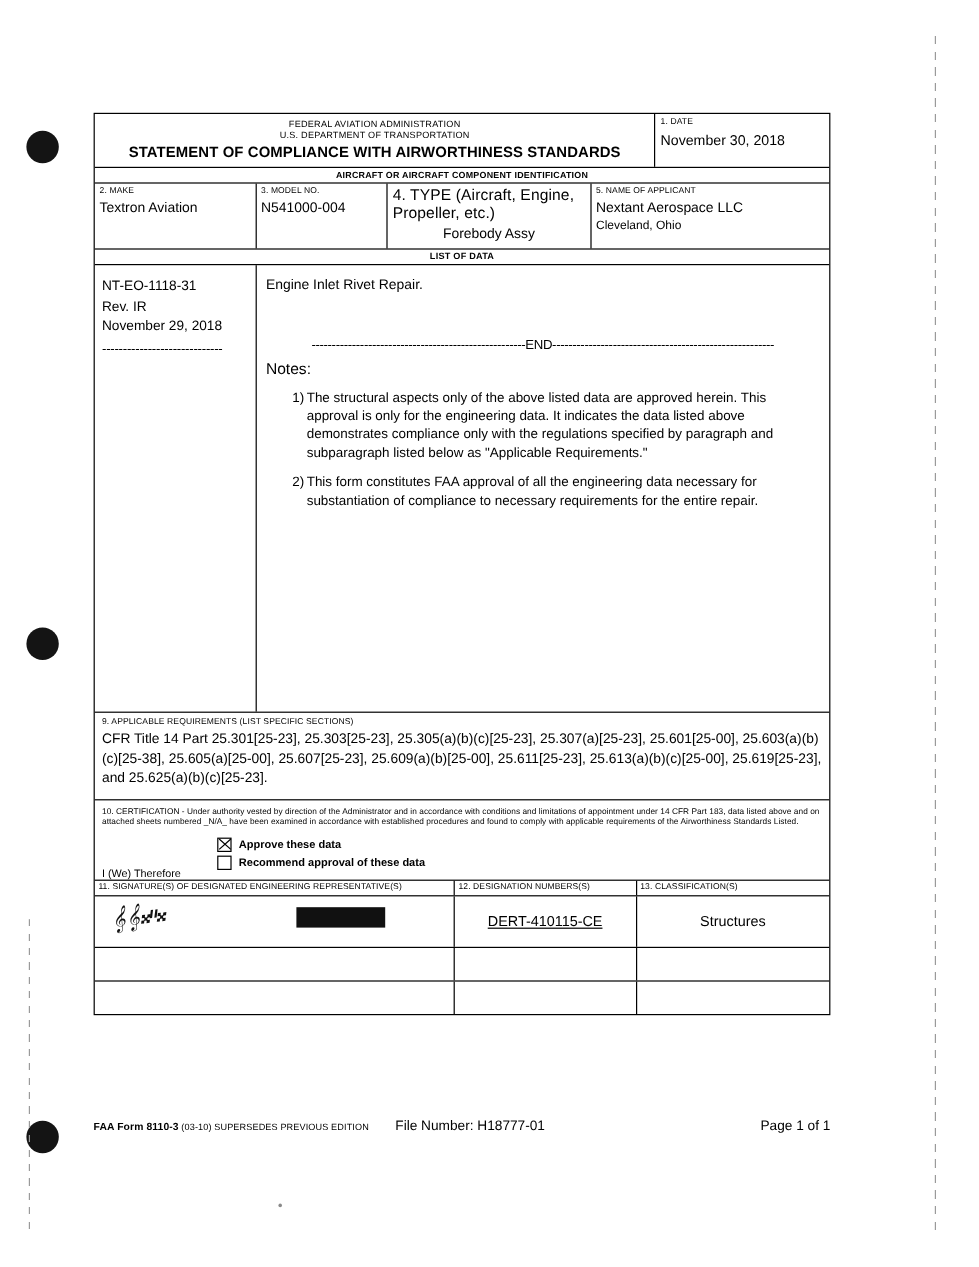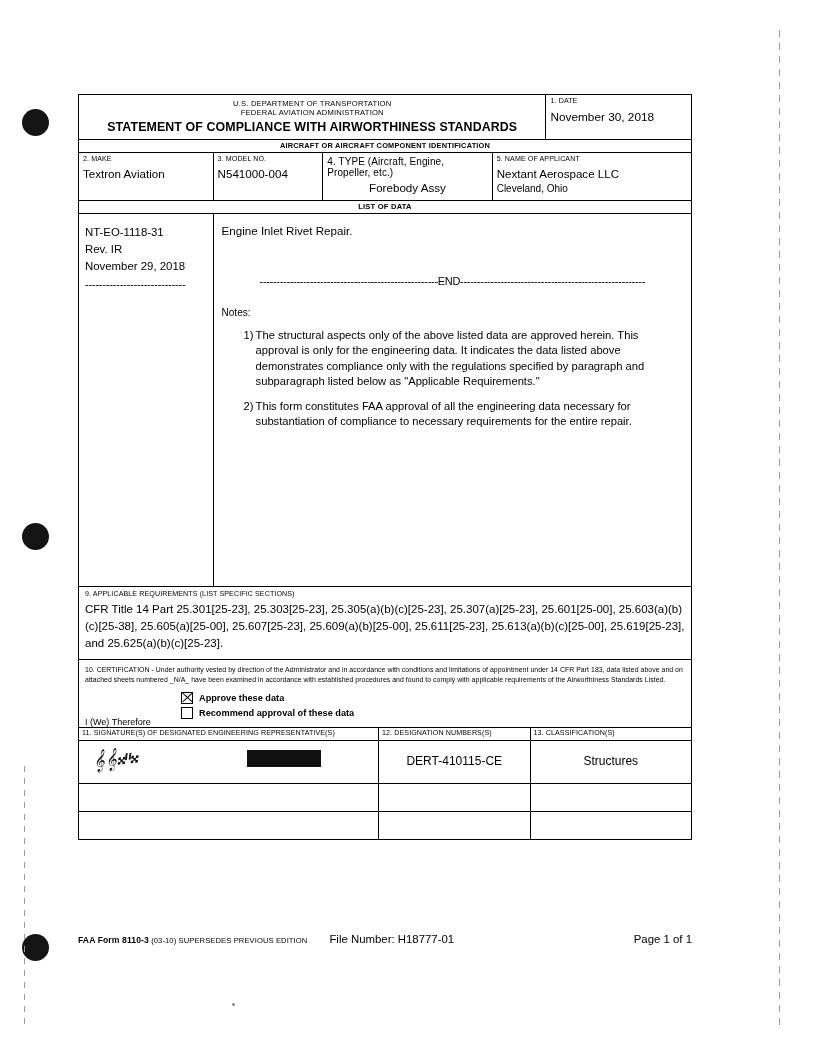--- a/index.html
+++ b/index.html
@@ -69,21 +69,21 @@
   .bl { border-left: 1px solid #000; }
   .bb { border-bottom: 1px solid #000; }
 
   .lbl {
     font-size: 7.1px;
     letter-spacing: 0.1px;
     text-transform: uppercase;
     line-height: 1.1;
   }
   .lbl-mixed {
-    font-size: 10px;
+    font-size: 13px;
     letter-spacing: 0.1px;
     line-height: 1.1;
   }
   .val {
     font-size: 11.6px;
     line-height: 1.25;
   }
 
   
   .hdr-left {
@@ -151,21 +151,21 @@
   .dashes { font-size: 11px; letter-spacing: -0.2px; margin-top: 4px; }
 
   .end-line {
     text-align: center;
     font-size: 11px;
     margin-top: 36px;
     letter-spacing: -0.3px;
     white-space: nowrap;
     overflow: hidden;
   }
-  .notes-label { font-size: 10px; margin-top: 20px; }
+  .notes-label { font-size: 13px; margin-top: 6px; }
   .notes-list {
     margin: 10px 0 0 0;
     padding: 0;
     list-style: none;
   }
   .note-item {
     display: flex;
     margin-bottom: 9px;
     font-size: 11.2px;
     line-height: 1.38;
@@ -228,21 +228,21 @@
     bottom: 0;
   }
 
   .sig-head-1 { width: 300px; padding: 2px 3px; }
   .sig-head-2 { width: 152px; padding: 2px 3px; }
   .sig-head-3 { width: 162px; padding: 2px 3px; }
 
   .sig-row-1 { height: 42px; }
   .sig-row-2, .sig-row-3 { height: 27px; }
   .sig-cell-1 { width: 300px; position: relative; }
-  .sig-cell-2 { width: 152px; display: flex; align-items: center; justify-content: center; }
+  .sig-cell-2 { width: 152px; display: flex; align-items: center; justify-content: center; text-decoration: underline; }
   .sig-cell-3 { width: 162px; display: flex; align-items: center; justify-content: center; }
   .sig-cell-2 .val, .sig-cell-3 .val { font-size: 12px; }
 
   .signature {
     position: absolute;
     left: 14px;
     top: 6px;
     font-family: "DejaVu Serif", serif;
     font-style: italic;
     font-size: 19px;
@@ -292,22 +292,22 @@
 <div class="edge-line edge-left"></div>
 <div class="speck" style="left:300px;top:270px;width:2px;height:2px;"></div>
 <div class="speck" style="left:438px;top:500px;width:2px;height:2px;"></div>
 <div class="speck" style="left:630px;top:487px;width:2px;height:2px;"></div>
 <div class="speck" style="left:232px;top:1003px;width:3px;height:3px;"></div>
 
 <div class="form">
 
   <div class="row bb">
     <div class="cell hdr-left">
+      <div class="hdr-dot">FEDERAL AVIATION ADMINISTRATION</div>
       <div class="hdr-dot">U.S. DEPARTMENT OF TRANSPORTATION</div>
-      <div class="hdr-dot">FEDERAL AVIATION ADMINISTRATION</div>
       <div class="hdr-title">STATEMENT OF COMPLIANCE WITH AIRWORTHINESS STANDARDS</div>
     </div>
     <div class="cell bl hdr-right">
       <div class="lbl">1. DATE</div>
       <div class="val">November 30, 2018</div>
     </div>
   </div>
 
   <div class="band bb">AIRCRAFT OR AIRCRAFT COMPONENT IDENTIFICATION</div>
 

